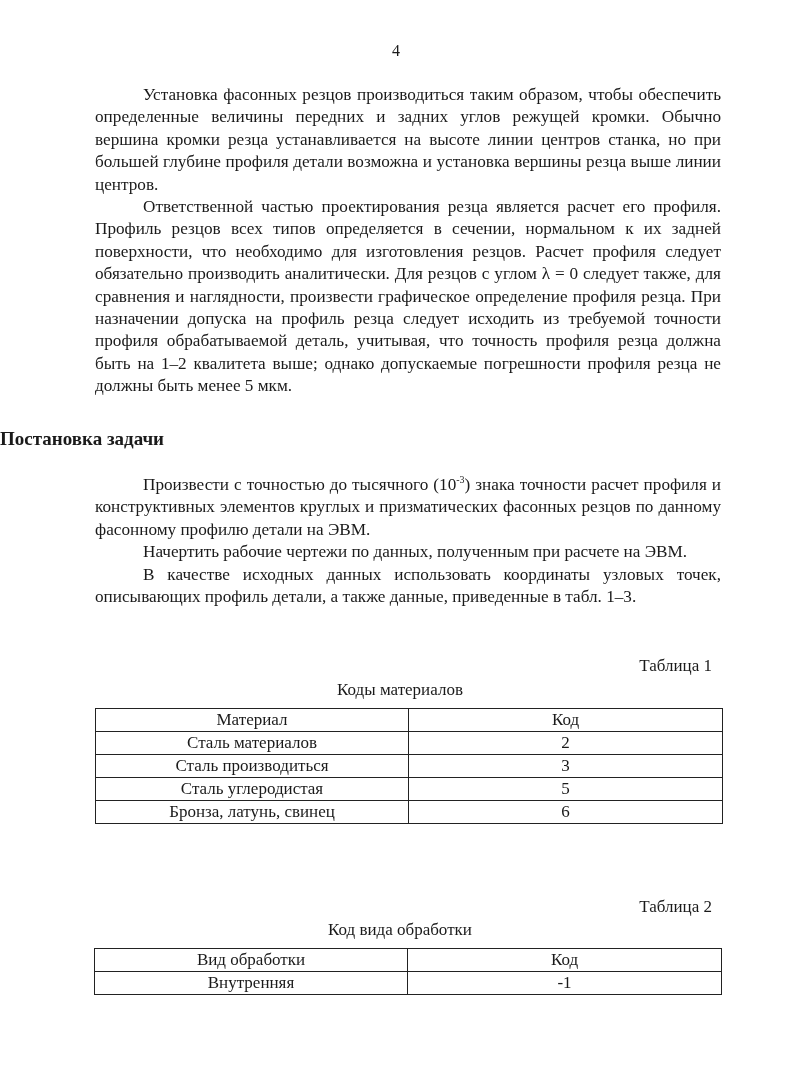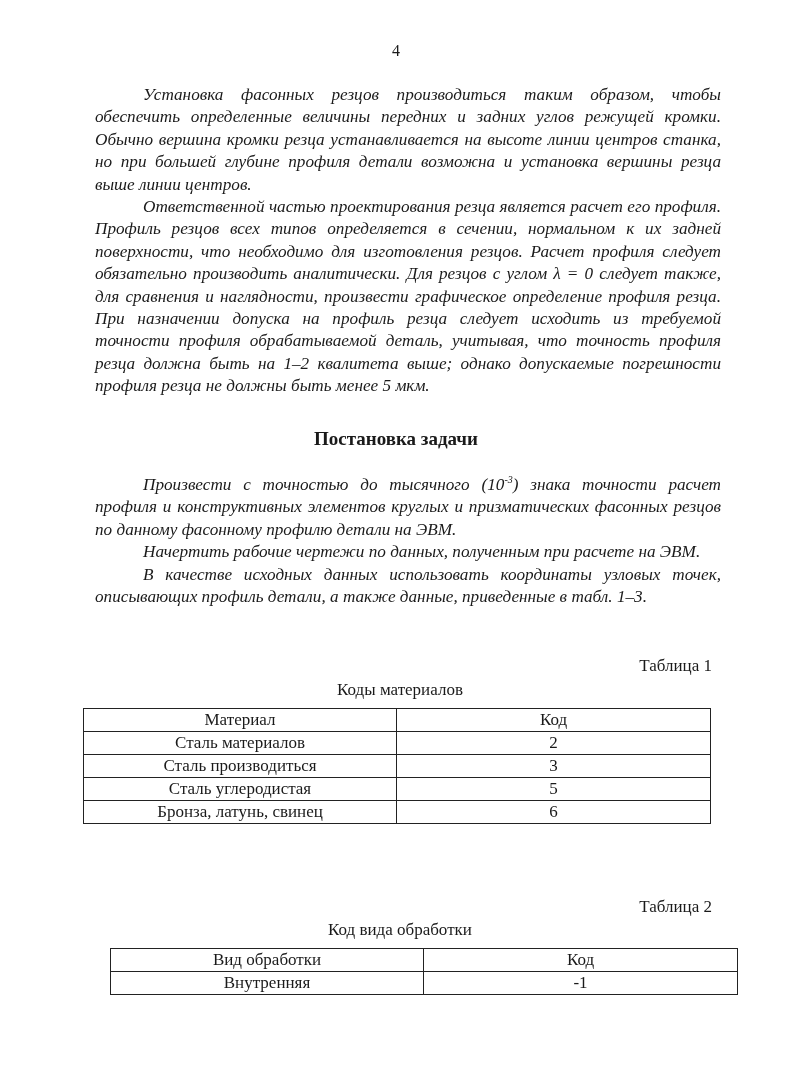--- a/index.html
+++ b/index.html
@@ -6,24 +6,23 @@
     body {
       width: 792px; height: 1080px; position: relative; overflow: hidden;
       font-family: "Liberation Serif", "DejaVu Serif", serif;
       color: #1a1a1a;
     }
     .abs { position: absolute; }
     .page-num { left: 0; width: 792px; top: 42px; text-align: center; font-size: 16px; }
     .para {
       left: 95px; width: 626px; font-size: 17.2px; line-height: 22.4px;
       text-align: justify;
-      font-style: italic;
     }
     .para p { margin: 0; text-indent: 48px; text-align: justify; }
-    .heading { left: 0; width: 792px; top: 428px; text-align: center; font-size: 19px; font-weight: bold; }
+    .heading { left: 0; width: 792px; top: 428px; font-size: 19px; font-weight: bold; }
     .tab-label { right: 80px; font-size: 17px; }
     .tab-title { left: 0; width: 800px; text-align: center; font-size: 17px; }
     table.t {
       position: absolute; border-collapse: collapse; font-size: 17px;
       table-layout: fixed;
     }
     table.t td {
       border: 1.3px solid #222; text-align: center; padding: 0; height: 22px; line-height: 20px;
     }
     sup { font-size: 10px; vertical-align: 7px; line-height: 0; }
@@ -41,21 +40,21 @@
 <div class="abs heading">Постановка задачи</div>
 
 <div class="abs para" style="top:474px;">
   <p><span>Произвести с точностью до тысячного (10</span><sup>-3</sup><span>) знака точности расчет профиля и конструктивных элементов круглых и призматических фасонных резцов по данному фасонному профилю детали на ЭВМ.</span></p>
   <p>Начертить рабочие чертежи по данных, полученным при расчете на ЭВМ.</p>
   <p>В качестве исходных данных использовать координаты узловых точек, описывающих профиль детали, а также данные, приведенные в табл. 1–3.</p>
 </div>
 
 <div class="abs tab-label" style="top:656px;">Таблица 1</div>
 <div class="abs tab-title" style="top:680px;">Коды материалов</div>
-<table class="t" style="left:83px; top:708px; width:627px;">
+<table class="t" style="left:95px; top:708px; width:627px;">
   <colgroup>
       <col style="width:313px">
       <col style="width:314px">
     </colgroup>
   <tbody>
       <tr>
     <td>Материал</td>
     <td>Код</td>
   </tr>
   <tr>
@@ -72,21 +71,21 @@
   </tr>
   <tr>
     <td>Бронза, латунь, свинец</td>
     <td>6</td>
   </tr>
 </tbody>
   </table>
 
 <div class="abs tab-label" style="top:897px;">Таблица 2</div>
 <div class="abs tab-title" style="top:920px;">Код вида обработки</div>
-<table class="t" style="left:110px; top:948px; width:627px;">
+<table class="t" style="left:94px; top:948px; width:627px;">
   <colgroup>
       <col style="width:313px">
       <col style="width:314px">
     </colgroup>
   <tbody>
       <tr>
     <td>Вид обработки</td>
     <td>Код</td>
   </tr>
   <tr>

